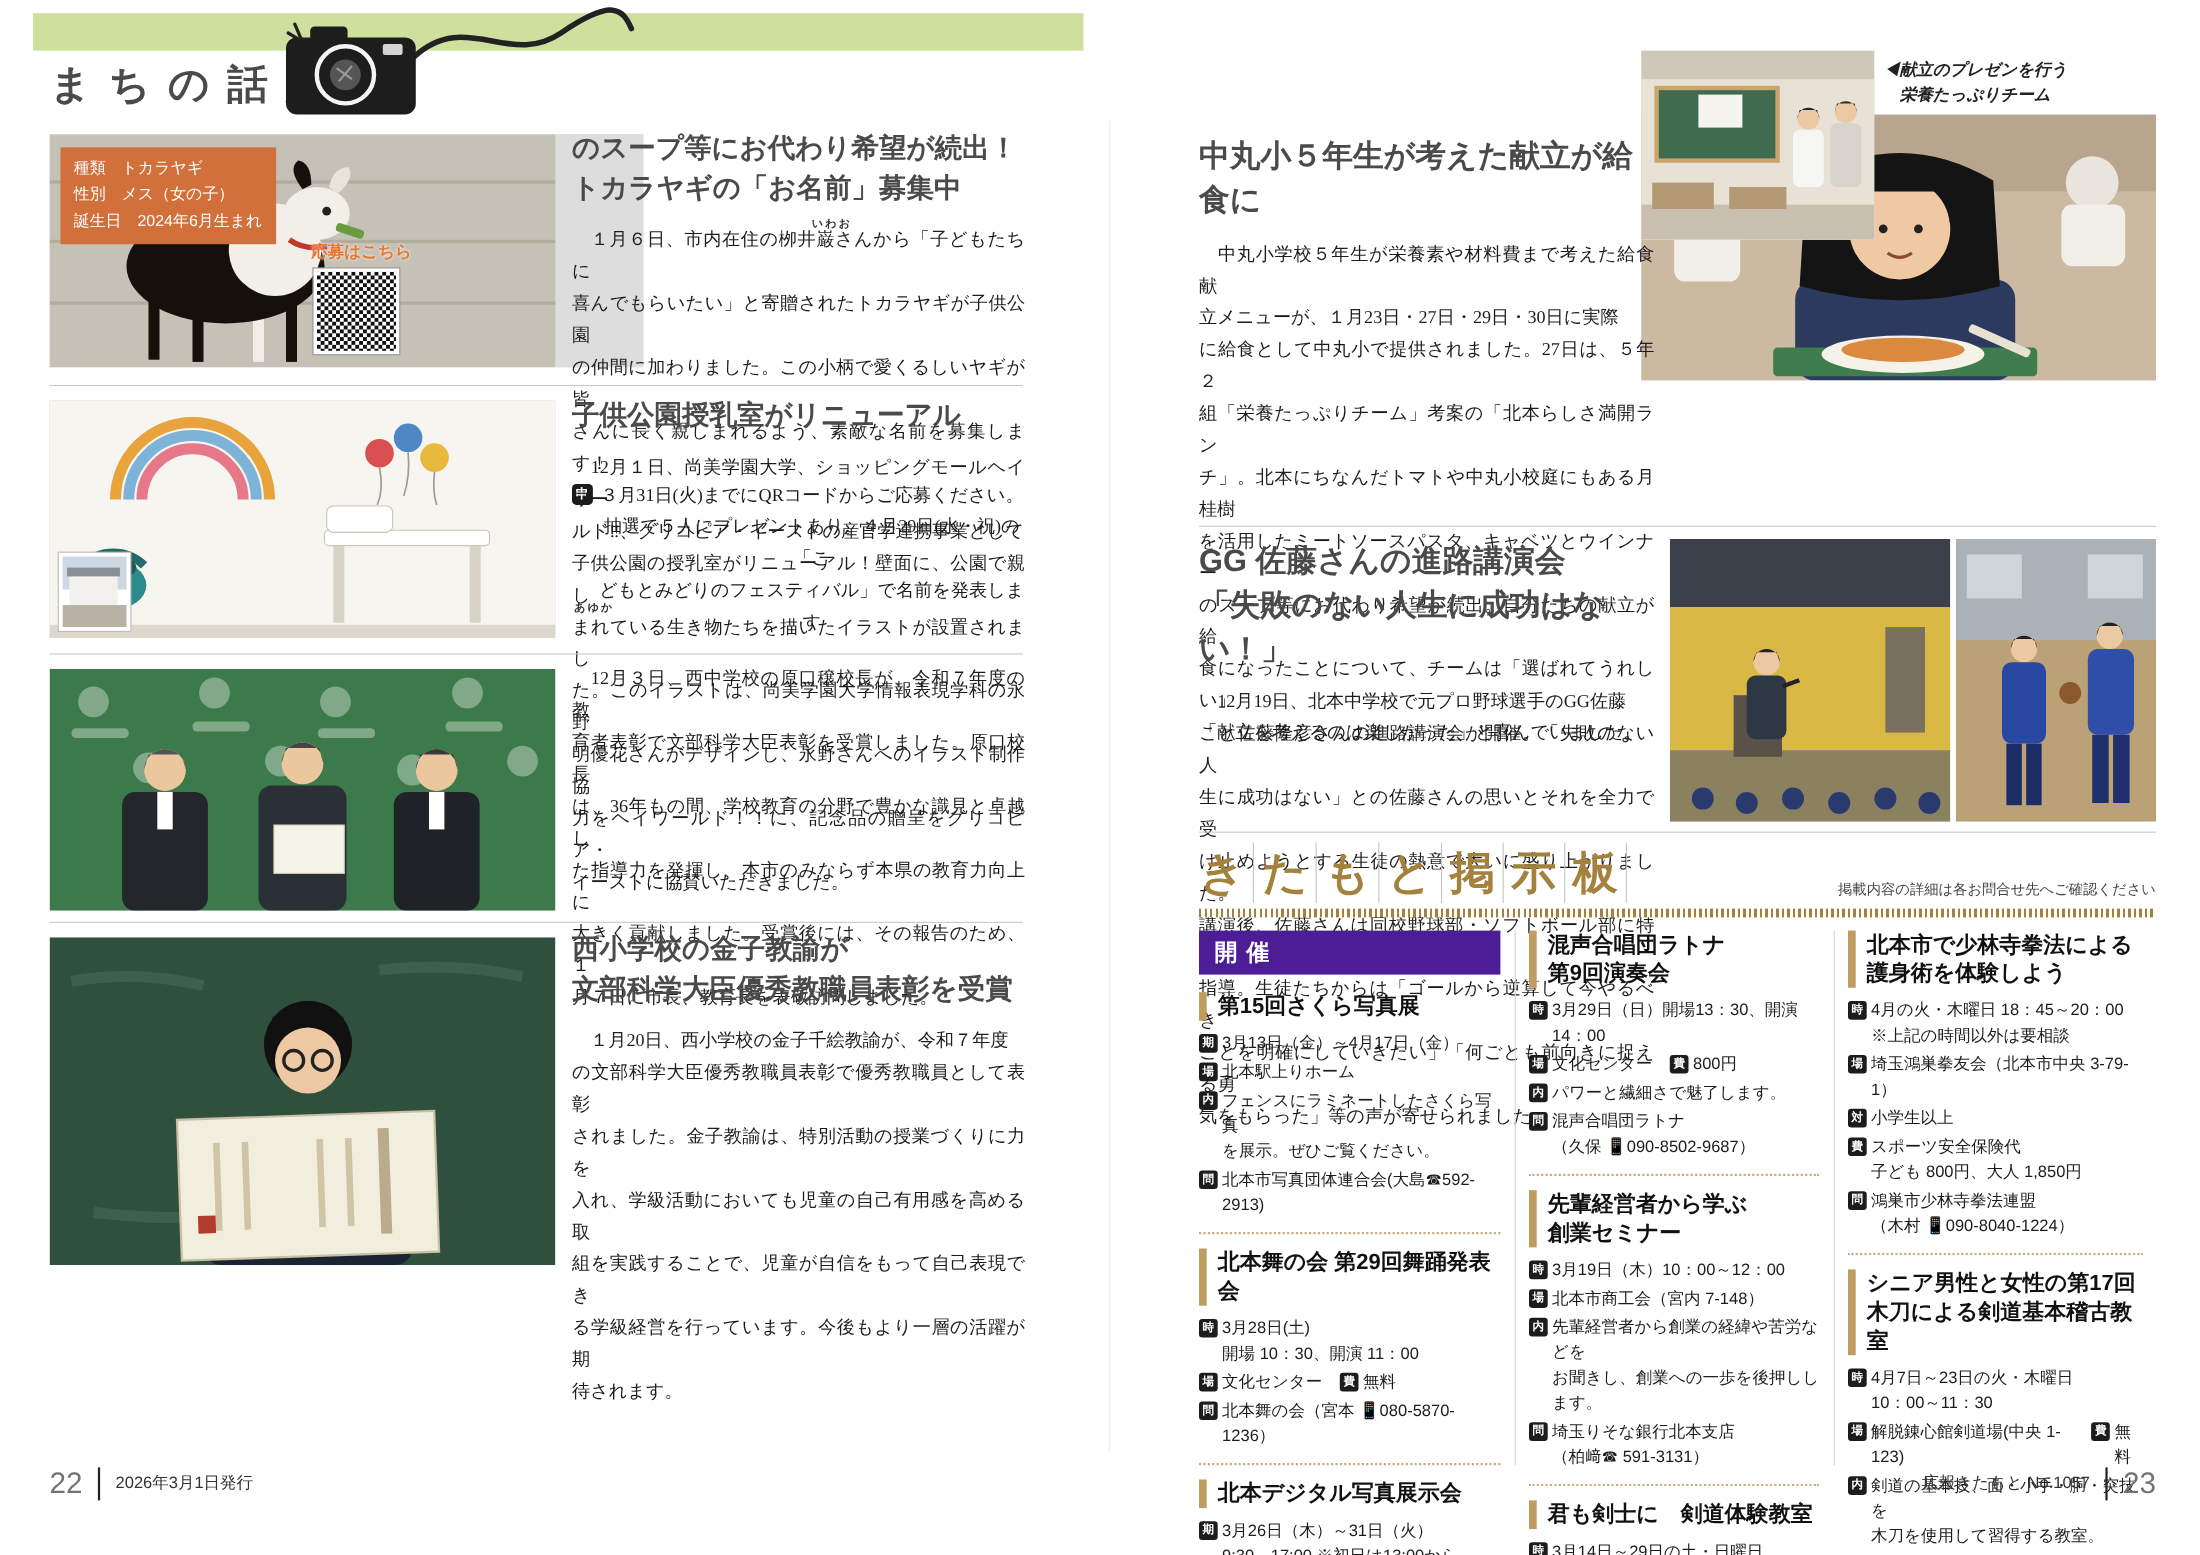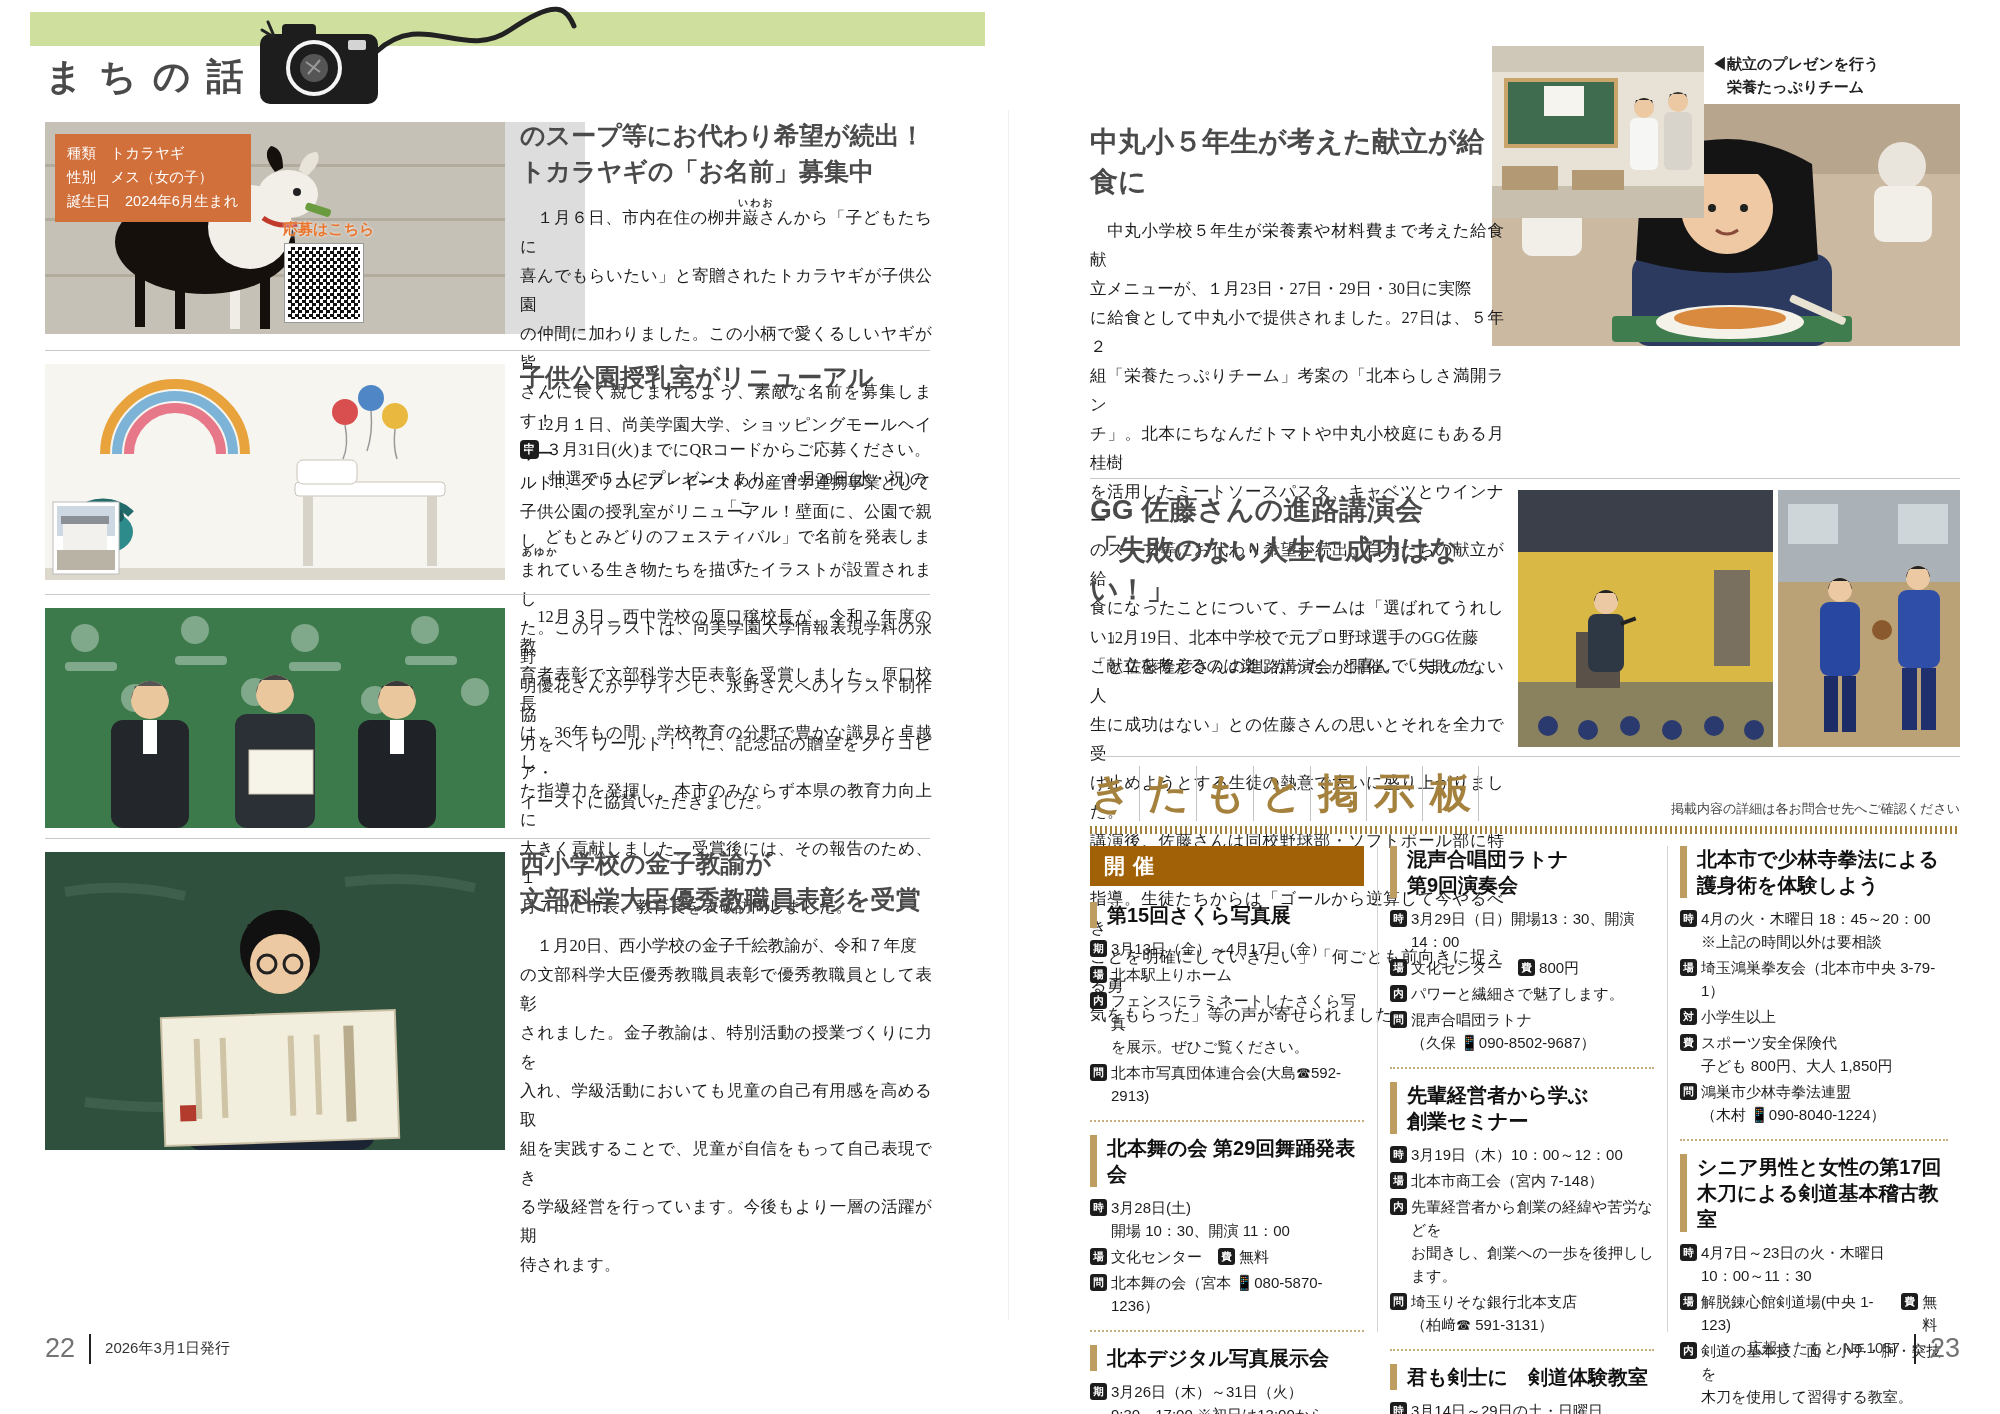--- a/index.html
+++ b/index.html
@@ -39,21 +39,21 @@
           border:3px solid #fff;outline:1px solid #999;}
 
   .caption{font-size:15px;line-height:1.55;color:#222;white-space:pre-line;font-weight:bold;}
 
   
   .bb-title{font-size:41px;font-weight:bold;color:#a5813e;display:flex;}
   .bb-title span{padding:0 7px;border-right:1px solid #c4c4c4;}
   .bb-title span:first-child{padding-left:0;}
   .bb-note{font-size:13px;color:#444;text-align:right;}
   .striped{background:repeating-linear-gradient(90deg,#a5813e 0 2px,#ffffff 2px 5px);}
-  .kaisai{background:#a16207;color:#fff;font-size:21px;font-weight:bold;letter-spacing:8px;
+  .kaisai{background:#4c1d95;color:#fff;font-size:21px;font-weight:bold;letter-spacing:8px;
           height:40px;display:flex;align-items:center;padding-left:14px;margin-bottom:16px;}
   .bb-col{position:absolute;}
   .bl-item{margin:0;}
   .bl-title{border-left:7px solid #bd9d60;padding-left:10px;font-size:20px;font-weight:bold;
             color:#111;line-height:1.3;white-space:pre-line;margin-bottom:9px;}
   .bl-line{display:flex;margin-bottom:3px;font-size:15px;line-height:23px;}
   .bl-seg{display:flex;gap:4px;}
   .bl-seg.grow{flex:1;}
   .bl-seg + .bl-seg{margin-left:16px;}
   .bl-seg .iconbox{width:17px;height:17px;font-size:10.5px;border-radius:3px;margin-top:3px;}
@@ -284,21 +284,21 @@
         <path d="M142 62 a10 10 0 0 1 20 0 l-2 -8 h-16z" fill="#222"></path>
       <rect x="138" y="72" width="28" height="52" rx="6" fill="#f6f6f4"></rect>
       <circle cx="186" cy="56" r="10" fill="#ecc9a2"></circle>
         <path d="M176 56 a10 10 0 0 1 20 0 l-2 -8 h-16z" fill="#333"></path>
       <rect x="172" y="66" width="28" height="58" rx="6" fill="#d8d4cc"></rect>
       <rect y="140" width="212" height="32" fill="#c9bfae"></rect>
       <rect x="10" y="120" width="56" height="24" fill="#b49a74"></rect>
         <rect x="80" y="124" width="52" height="20" fill="#b49a74"></rect>
     </svg>
   </div>
-  <div class="abs caption" style="left:1712px;top:52px;width:244px;">◀献立のプレゼンを行う
+  <div class="abs caption" style="left:1712px;top:52px;width:244px;font-style:italic;">◀献立のプレゼンを行う
 　栄養たっぷりチーム</div>
 
   <div class="art-text" style="left:1090px;top:122px;width:414px;">
     <h2 class="art-title big">中丸小５年生が考えた献立が給食に</h2>
     <p class="art-body serif">　中丸小学校５年生が栄養素や材料費まで考えた給食献
 立メニューが、１月23日・27日・29日・30日に実際
 に給食として中丸小で提供されました。27日は、５年２
 組「栄養たっぷりチーム」考案の「北本らしさ満開ラン
 チ」。北本にちなんだトマトや中丸小校庭にもある月桂樹
 を活用したミートソースパスタ、キャベツとウインナー

